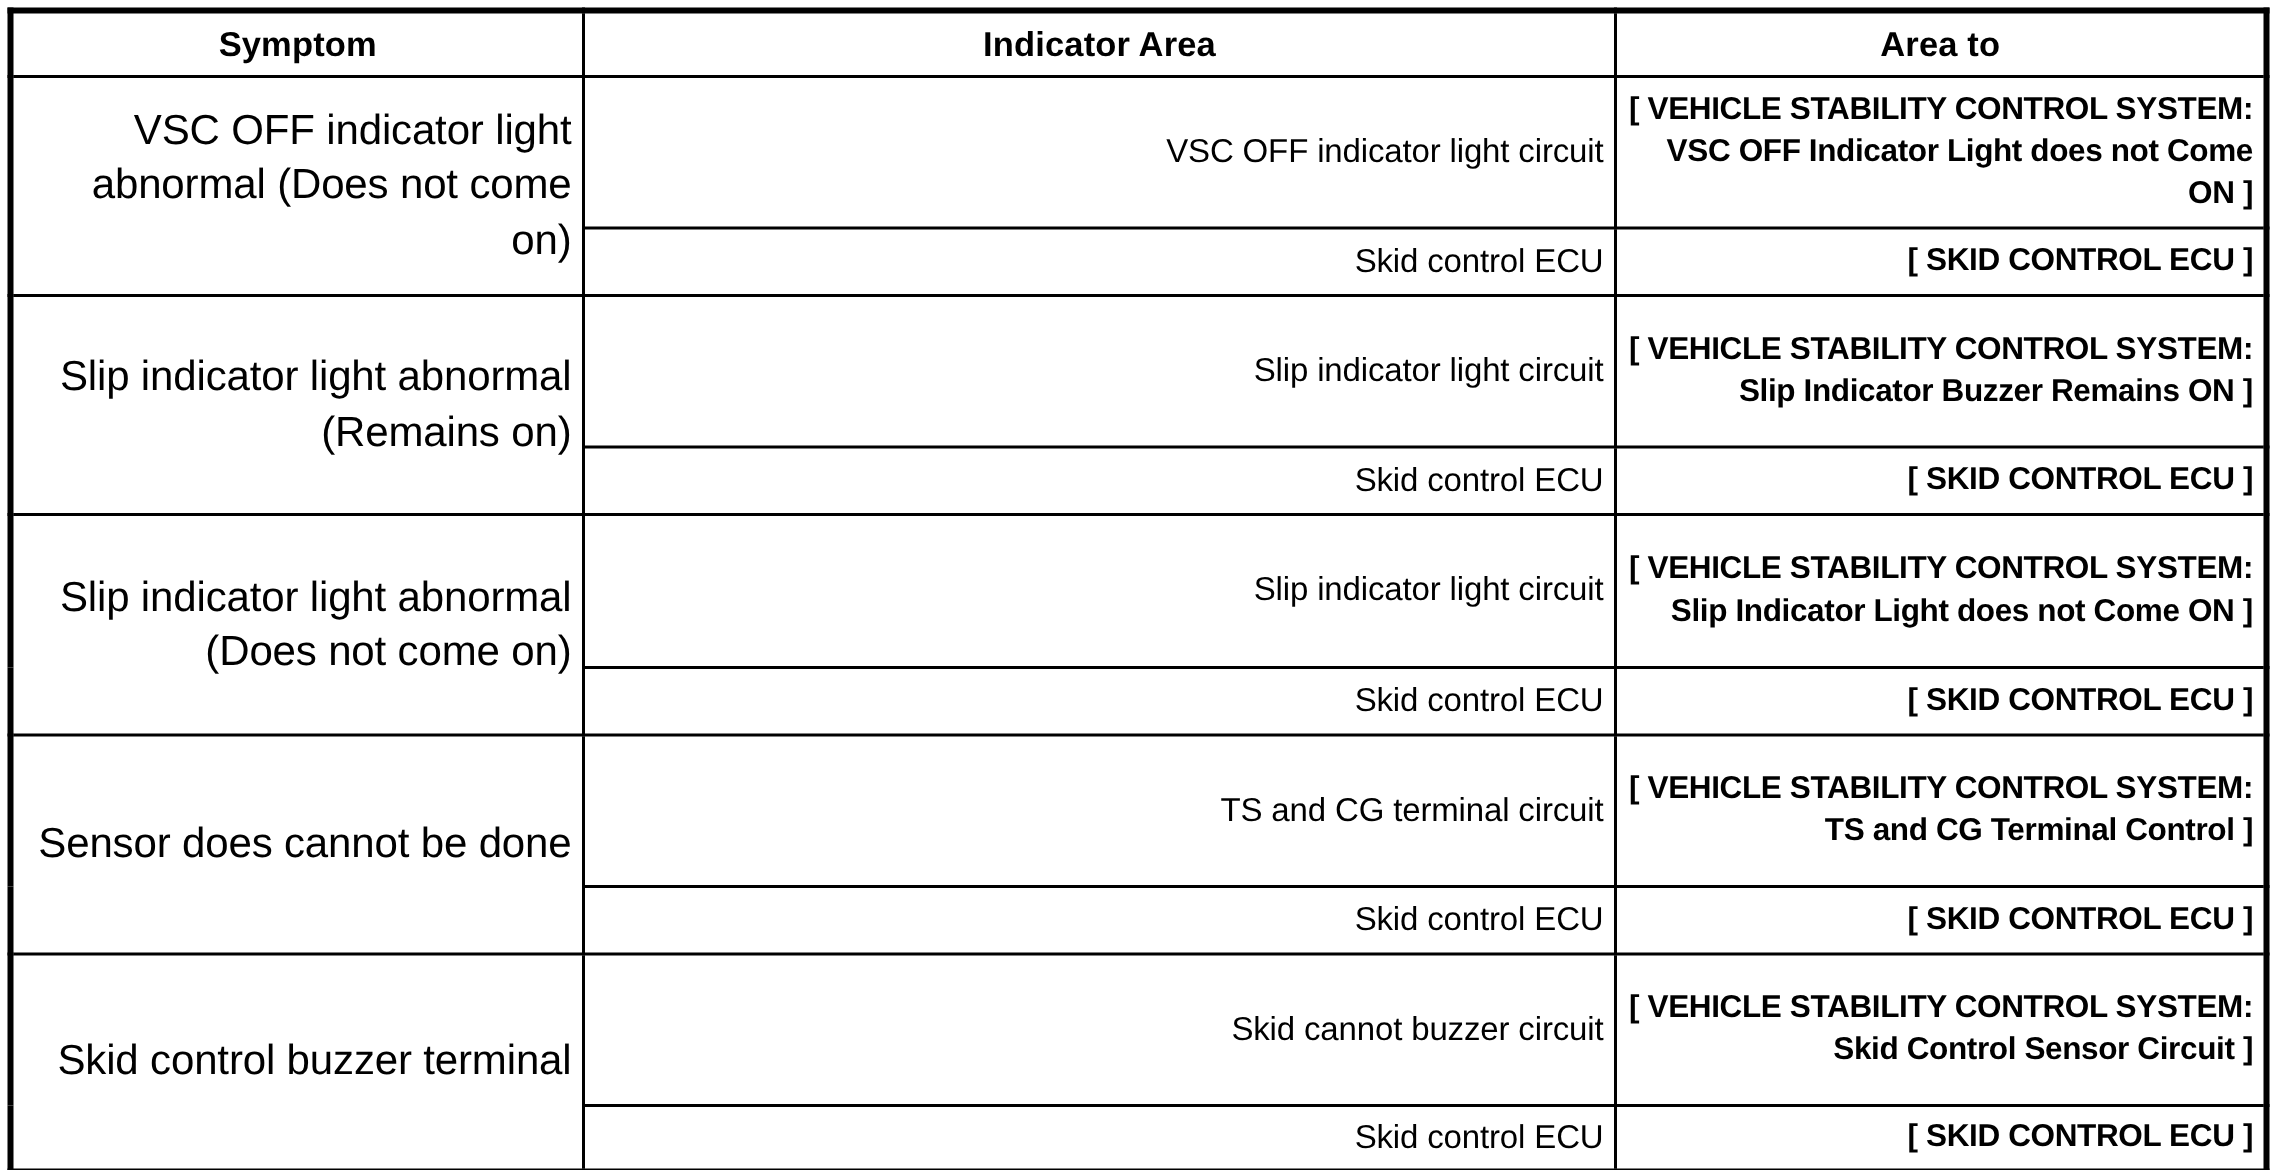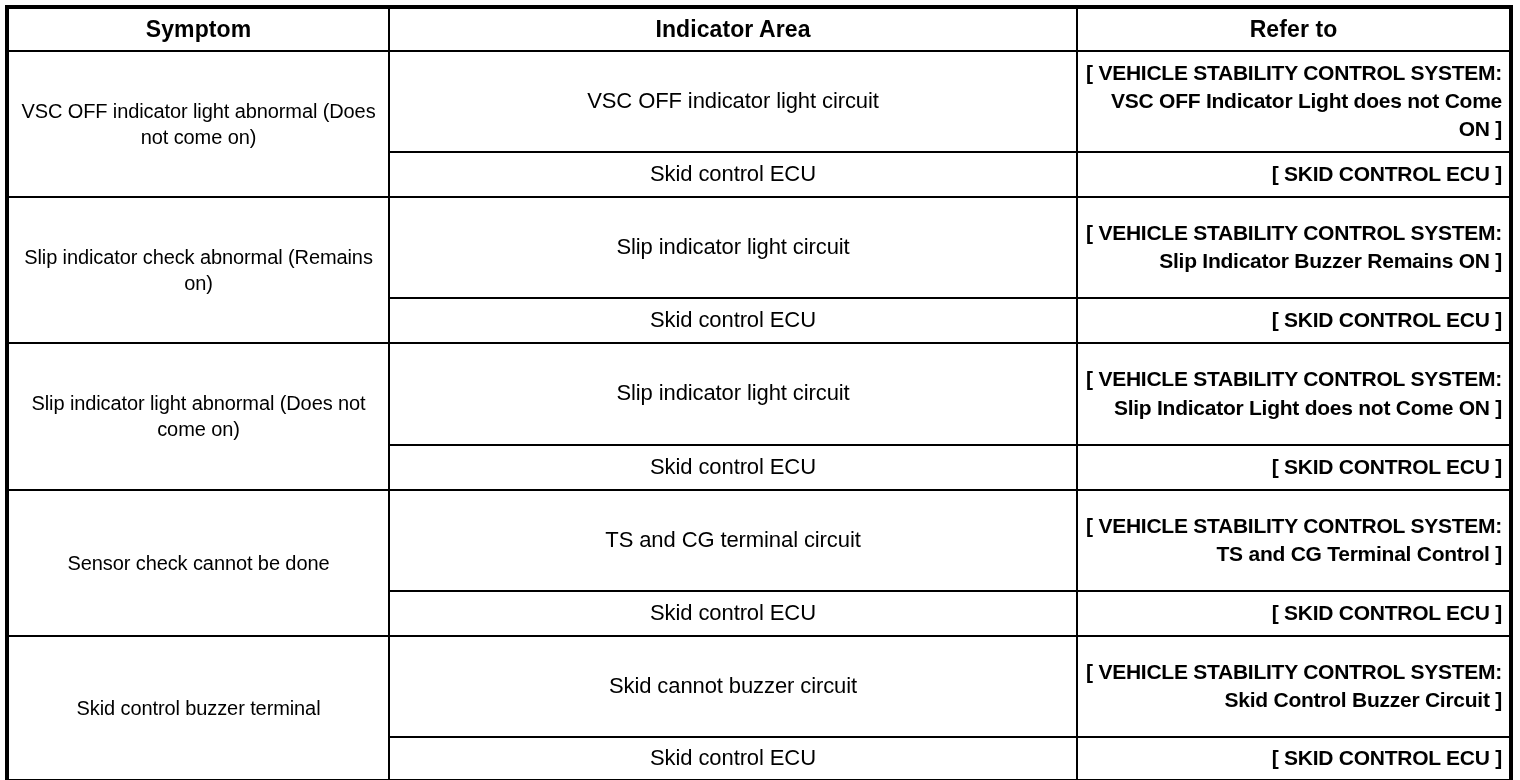--- a/index.html
+++ b/index.html
@@ -54,36 +54,36 @@
     font-weight: bold;
     font-size: 23px;
     font-stretch: condensed;
     letter-spacing: 0.1px;
     border-bottom-width: 3px;
     padding-bottom: 6px;
   }
 
   
   td.symptom-cell {
-    font-size: 20px;
+    font-size: 28px;
     font-weight: normal;
     line-height: 1.30;
     font-stretch: condensed;
     letter-spacing: -0.1px;
-    text-align: center;
+    text-align: right;
     padding-left: 10px;
   }
 
   td.area-cell {
     font-size: 22px;
     font-weight: normal;
     line-height: 1.30;
     font-stretch: condensed;
     letter-spacing: -0.1px;
-    text-align: center;
+    text-align: right;
     padding-left: 10px;
   }
 
   td.refer-cell {
     font-size: 21px;
     font-weight: bold;
     line-height: 1.34;
     font-stretch: condensed;
     letter-spacing: -0.25px;
     text-align: right;
@@ -107,69 +107,69 @@
   <table class="dtc-table">
     <colgroup>
       <col class="c-symptom">
       <col class="c-area">
       <col class="c-refer">
     </colgroup>
     <thead>
       <tr>
         <th>Symptom</th>
         <th>Indicator Area</th>
-        <th>Refer to</th>
+        <th>Area to</th>
       </tr>
     </thead>
     <tbody>
 
       <tr class="r-main">
         <td class="symptom-cell" rowspan="2">VSC OFF indicator light abnormal (Does not come on)</td>
         <td class="area-cell">VSC OFF indicator light circuit</td>
         <td class="refer-cell">[ VEHICLE STABILITY CONTROL SYSTEM: VSC OFF Indicator Light does not Come ON ]</td>
       </tr>
       <tr class="r-sub">
         <td class="area-cell">Skid control ECU</td>
         <td class="refer-cell">[ SKID CONTROL ECU ]</td>
       </tr>
 
       <tr class="r-main2">
-        <td class="symptom-cell" rowspan="2">Slip indicator check abnormal (Remains on)</td>
+        <td class="symptom-cell" rowspan="2">Slip indicator light abnormal (Remains on)</td>
         <td class="area-cell">Slip indicator light circuit</td>
         <td class="refer-cell">[ VEHICLE STABILITY CONTROL SYSTEM: Slip Indicator Buzzer Remains ON ]</td>
       </tr>
       <tr class="r-sub">
         <td class="area-cell">Skid control ECU</td>
         <td class="refer-cell">[ SKID CONTROL ECU ]</td>
       </tr>
 
       <tr class="r-main3">
         <td class="symptom-cell" rowspan="2">Slip indicator light abnormal (Does not come on)</td>
         <td class="area-cell">Slip indicator light circuit</td>
         <td class="refer-cell">[ VEHICLE STABILITY CONTROL SYSTEM: Slip Indicator Light does not Come ON ]</td>
       </tr>
       <tr class="r-sub">
         <td class="area-cell">Skid control ECU</td>
         <td class="refer-cell">[ SKID CONTROL ECU ]</td>
       </tr>
 
       <tr class="r-main4">
-        <td class="symptom-cell" rowspan="2">Sensor check cannot be done</td>
+        <td class="symptom-cell" rowspan="2">Sensor does cannot be done</td>
         <td class="area-cell">TS and CG terminal circuit</td>
         <td class="refer-cell">[ VEHICLE STABILITY CONTROL SYSTEM: TS and CG Terminal Control ]</td>
       </tr>
       <tr class="r-sub">
         <td class="area-cell">Skid control ECU</td>
         <td class="refer-cell">[ SKID CONTROL ECU ]</td>
       </tr>
 
       <tr class="r-main5">
         <td class="symptom-cell" rowspan="2">Skid control buzzer terminal</td>
         <td class="area-cell">Skid cannot buzzer circuit</td>
-        <td class="refer-cell">[ VEHICLE STABILITY CONTROL SYSTEM: Skid Control Buzzer Circuit ]</td>
+        <td class="refer-cell">[ VEHICLE STABILITY CONTROL SYSTEM: Skid Control Sensor Circuit ]</td>
       </tr>
       <tr class="r-sublast">
         <td class="area-cell">Skid control ECU</td>
         <td class="refer-cell">[ SKID CONTROL ECU ]</td>
       </tr>
 
     </tbody>
   </table>
 </div>
 

